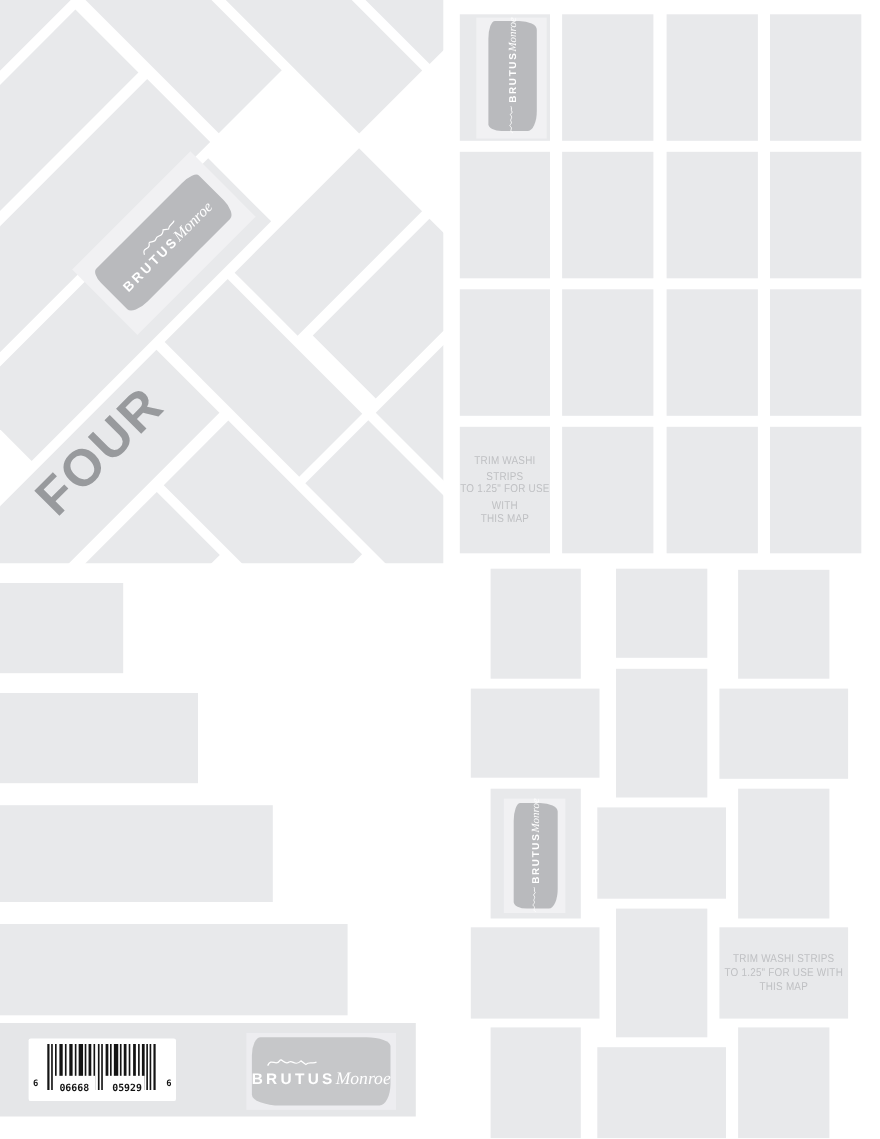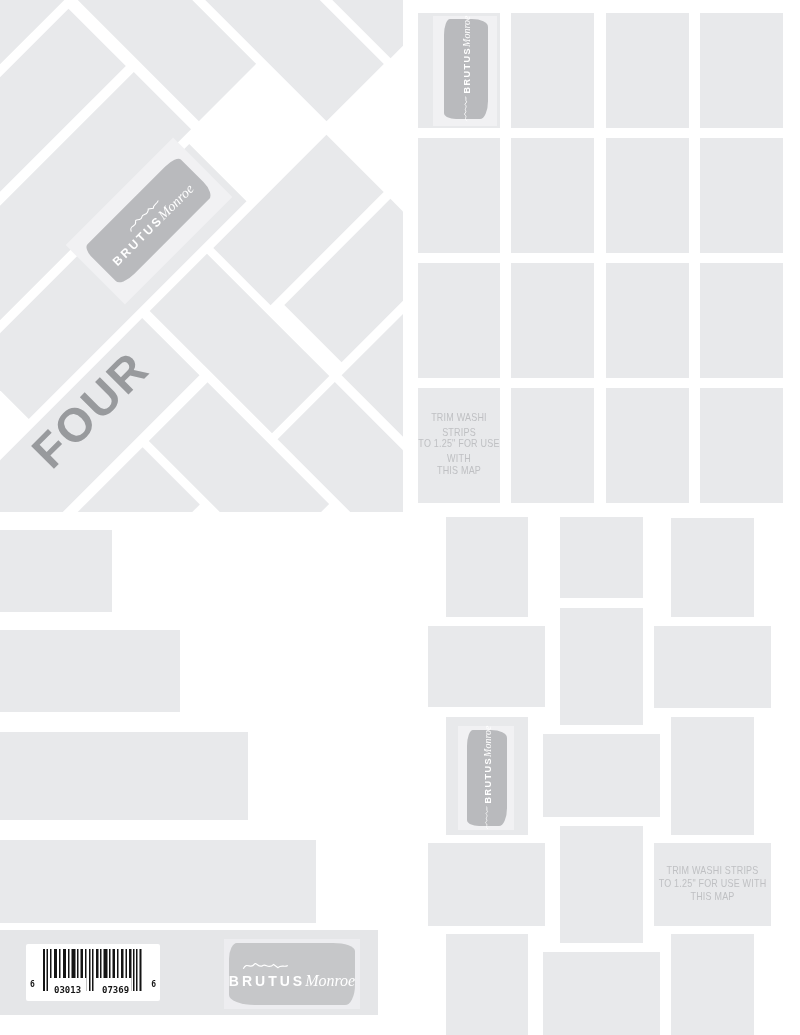--- a/index.html
+++ b/index.html
@@ -159,22 +159,22 @@
           <rect x="82.5" y="0" width="1.5" height="42"></rect>
             <rect x="86" y="0" width="2.5" height="42"></rect>
           <rect x="90" y="0" width="1.5" height="42"></rect>
             <rect x="93" y="0" width="1.5" height="42"></rect>
           <rect x="96.5" y="0" width="2" height="42"></rect>
         </g>
         <rect x="6.5" y="29" width="37" height="13" fill="#ffffff"></rect>
         <rect x="51.5" y="29" width="37" height="13" fill="#ffffff"></rect>
       </svg>
       <span class="bc-digit" style="left:4px;bottom:12px;">6</span>
-      <span class="bc-group" style="left:26px;">03013</span>
-      <span class="bc-group" style="left:74px;">07369</span>
+      <span class="bc-group" style="left:26px;">06668</span>
+      <span class="bc-group" style="left:74px;">05929</span>
       <span class="bc-digit" style="right:4px;bottom:12px;">6</span>
     </div>
 
     <div class="plate" style="left:224px;top:939px;width:136px;height:70px;background:#ededf0;"></div>
     <div class="stamp stamp-lg" style="left:229px;top:943px;width:126px;height:62px;">
       <svg class="sig" width="48" height="13" viewBox="0 0 44 12" style="align-self:flex-start;margin-left:12px;">
         <path d="M2,9 C5,2 9,10 12,5 C14,2 16,9 20,6 C23,4 25,10 30,5 L34,8 C37,5 40,8 43,6" fill="none" stroke="#ffffff" stroke-width="1.1"></path>
       </svg>
       <div class="stamp-line">
         <span class="caps">BRUTUS</span>

